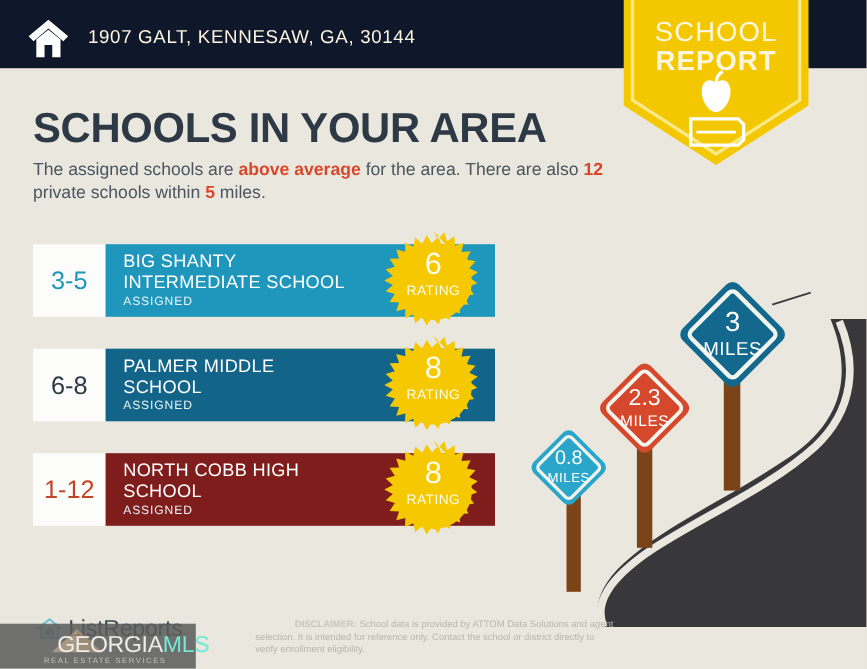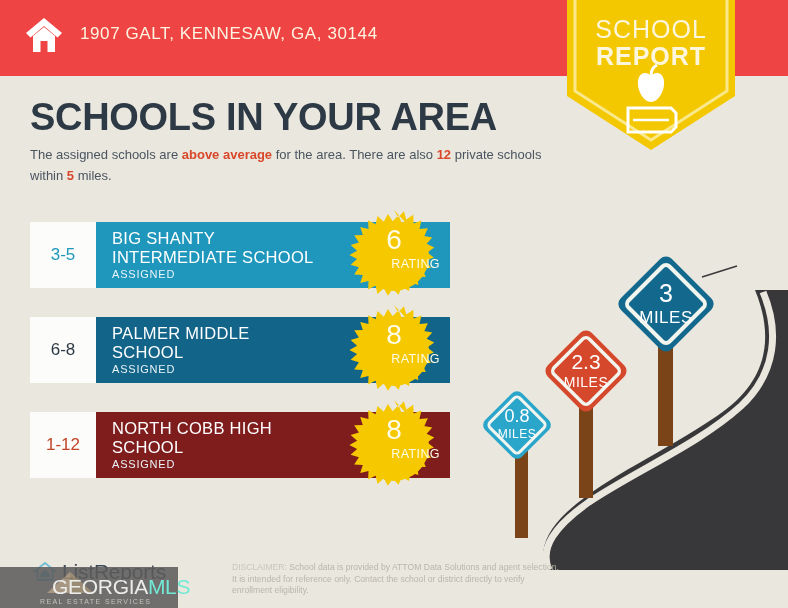--- a/index.html
+++ b/index.html
@@ -6,22 +6,22 @@
   body{
     width:788px;height:608px;
     background:#EAE7DE;
     font-family:"Liberation Sans","DejaVu Sans",sans-serif;
     overflow:hidden;position:relative;
   }
   #page{position:relative;width:788px;height:608px;background:#EAE7DE;overflow:hidden;}
 
   
   .header-bar{
-    position:absolute;left:0;top:0;width:788px;height:76px;
-    background:#ef4444;z-index:2;
+    position:absolute;left:0;top:0;width:788px;height:62px;
+    background:#0f172a;z-index:2;
   }
   .home-icon{position:absolute;left:24px;top:16px;width:40px;height:38px;}
   .addr{
     position:absolute;left:80px;top:24px;
     font-size:17px;letter-spacing:.6px;color:#FBF4E0;
     font-weight:400;white-space:nowrap;
   }
 
   
   .badge{
@@ -35,52 +35,52 @@
   }
 
   
   .title{
     position:absolute;left:30px;top:96px;
     font-size:38px;font-weight:bold;color:#2D3A45;
     letter-spacing:-.3px;white-space:nowrap;
   }
   .subtitle{
     position:absolute;left:30px;top:144px;width:530px;
-    font-size:13px;line-height:21px;color:#4A5560;
+    font-size:16px;line-height:21px;color:#4A5560;
   }
   .subtitle b{color:#D9472B;font-weight:bold;}
 
   
   .rows{position:absolute;left:30px;top:222px;width:420px;z-index:3;}
   .row{position:relative;height:66px;margin-bottom:29px;}
   .grade{
     position:absolute;left:0;top:0;width:66px;height:66px;background:#FCFCFA;
     display:flex;align-items:center;justify-content:center;
-    font-size:17px;font-weight:400;
+    font-size:23px;font-weight:400;
   }
   .bar{
     position:absolute;left:66px;top:0;right:0;height:66px;
     padding:7px 0 0 16px;box-sizing:border-box;
   }
   .sname{
     color:#FFFFFF;font-size:16.5px;line-height:19px;letter-spacing:.3px;
     text-transform:uppercase;white-space:pre-line;
   }
   .assigned{
     color:#EAF3F7;font-size:11px;letter-spacing:.8px;margin-top:1px;
   }
   .burst{
     position:absolute;top:-12px;left:318px;width:92px;height:92px;
   }
   .burst-val{
     position:absolute;left:0;top:16px;width:92px;text-align:center;
     color:#FFFCE8;font-size:28px;line-height:28px;
   }
   .burst-lbl{
-    position:absolute;left:0;top:47px;width:92px;text-align:right;
+    position:absolute;left:0;top:47px;width:92px;text-align:center;
     color:#FFFCE8;font-size:12.5px;letter-spacing:.4px;
   }
 
   
   .scene{position:absolute;left:455px;top:230px;width:333px;height:340px;z-index:1;}
   .sign{position:absolute;}
   .sign .lbl{
     position:absolute;left:0;width:100%;text-align:center;color:#fff;
     pointer-events:none;
   }
@@ -88,21 +88,21 @@
   
   .footer{position:absolute;left:0;bottom:0;width:788px;height:62px;z-index:5;}
   .listreports{
     position:absolute;left:33px;top:14px;display:flex;align-items:center;gap:5px;
   }
   .lr-text{font-size:21px;color:#3C4752;letter-spacing:-.2px;}
   .disclaimer{
     position:absolute;left:232px;top:16px;width:330px;
     font-size:8.6px;line-height:11.5px;color:#B9B6AB;
   }
-  .disclaimer b{color:#C9C6BB;font-weight:normal;}
+  .disclaimer b{color:#C9C6BB;font-weight:bold;margin-left:36px;}
   .gamls{
     position:absolute;left:0;top:21px;width:178px;height:47px;
     background:#5B5B5B;opacity:.86;
   }
   .gamls-row1{
     position:absolute;left:8px;top:8px;font-size:21px;letter-spacing:-.3px;
   }
   .gamls-row1 .ga{color:#EDEDED;margin-left:44px;}
   .gamls-row1 .mls{color:#5eead4;}
   .gamls-row2{

